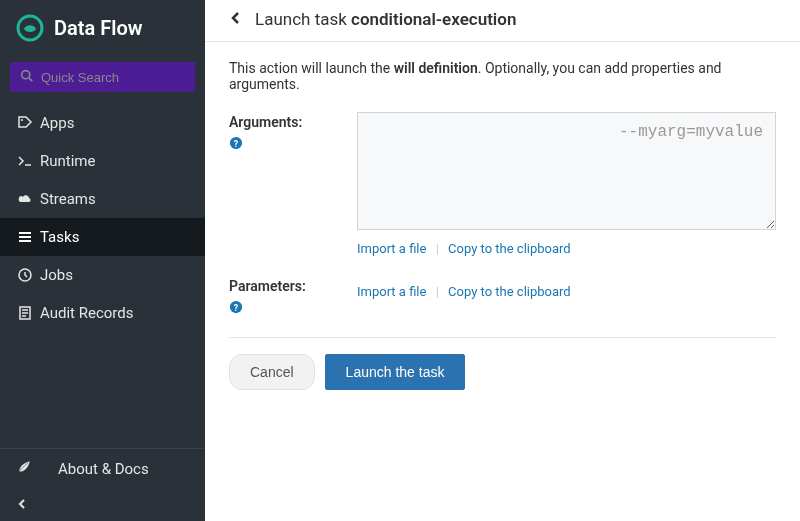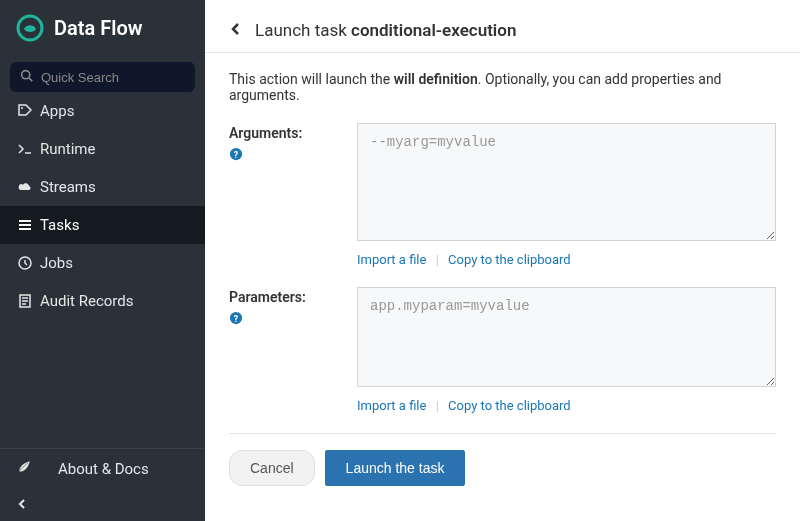--- a/index.html
+++ b/index.html
@@ -25,23 +25,23 @@
       padding: 14px 16px;
       gap: 10px;
     }
     .brand-logo svg { display: block; }
     .brand-title {
       font-size: 20px;
       font-weight: 600;
       color: #fff;
     }
     .search-box {
-      margin: 6px 10px 0;
-      background: #0f172a;
-      border-radius: 6px;
+      margin: 6px 10px 12px;
+      background: #4c1d95;
+      border-radius: 1px;
       display: flex;
       align-items: center;
       padding: 7px 10px;
       gap: 8px;
     }
     .search-input {
       background: transparent;
       border: none;
       outline: none;
       color: #aaa;
@@ -83,21 +83,21 @@
     .main {
       flex: 1;
       background: #fff;
       display: flex;
       flex-direction: column;
       overflow-y: auto;
     }
     .header {
       display: flex;
       align-items: center;
-      padding: 20px 24px 12px;
+      padding: 9px 24px 12px;
       border-bottom: 1px solid #e6e6e6;
       gap: 12px;
     }
     .back-chevron { cursor: pointer; }
     .header-title {
       font-size: 17px;
       font-weight: 400;
       color: #333;
     }
     .header-title strong { font-weight: 600; }
@@ -132,24 +132,25 @@
       cursor: pointer;
       display: inline-block;
     }
     .field-body { flex: 1; }
     .textarea {
       width: 100%;
       border: 1px solid #d4d4d4;
       background: #f7f8f9;
       padding: 10px 12px;
       font-family: "Courier New", monospace;
-      font-size: 14px;
+      font-size: 16px;
       color: #ef4444;
       resize: vertical;
       outline: none;
+      text-align: right;
     }
     .textarea.args { height: 118px; }
     .textarea.params { height: 100px; }
     .textarea::placeholder { color: #999; }
     .field-links {
       margin-top: 8px;
       font-size: 13px;
     }
     .field-links a {
       color: #1b77b3;
@@ -327,21 +328,20 @@
       <div class="field-label-col">
         <span class="field-label">Parameters:</span>
         <span class="help-icon">
           <svg width="14" height="14" viewBox="0 0 16 16" fill="#1b77b3">
               <circle cx="8" cy="8" r="7"></circle>
               <text x="8" y="12" text-anchor="middle" fill="#fff" font-size="10" font-weight="bold">?</text>
             </svg>
         </span>
       </div>
       <div class="field-body">
-        <textarea class="textarea params" placeholder="app.myparam=myvalue" style=""></textarea>
         <div class="field-links">
           <a>Import a file</a>
           <span class="sep">|</span>
           <a>Copy to the clipboard</a>
         </div>
       </div>
     </div>
 
     <div class="actions">
       <button class="btn btn-cancel">Cancel</button>

